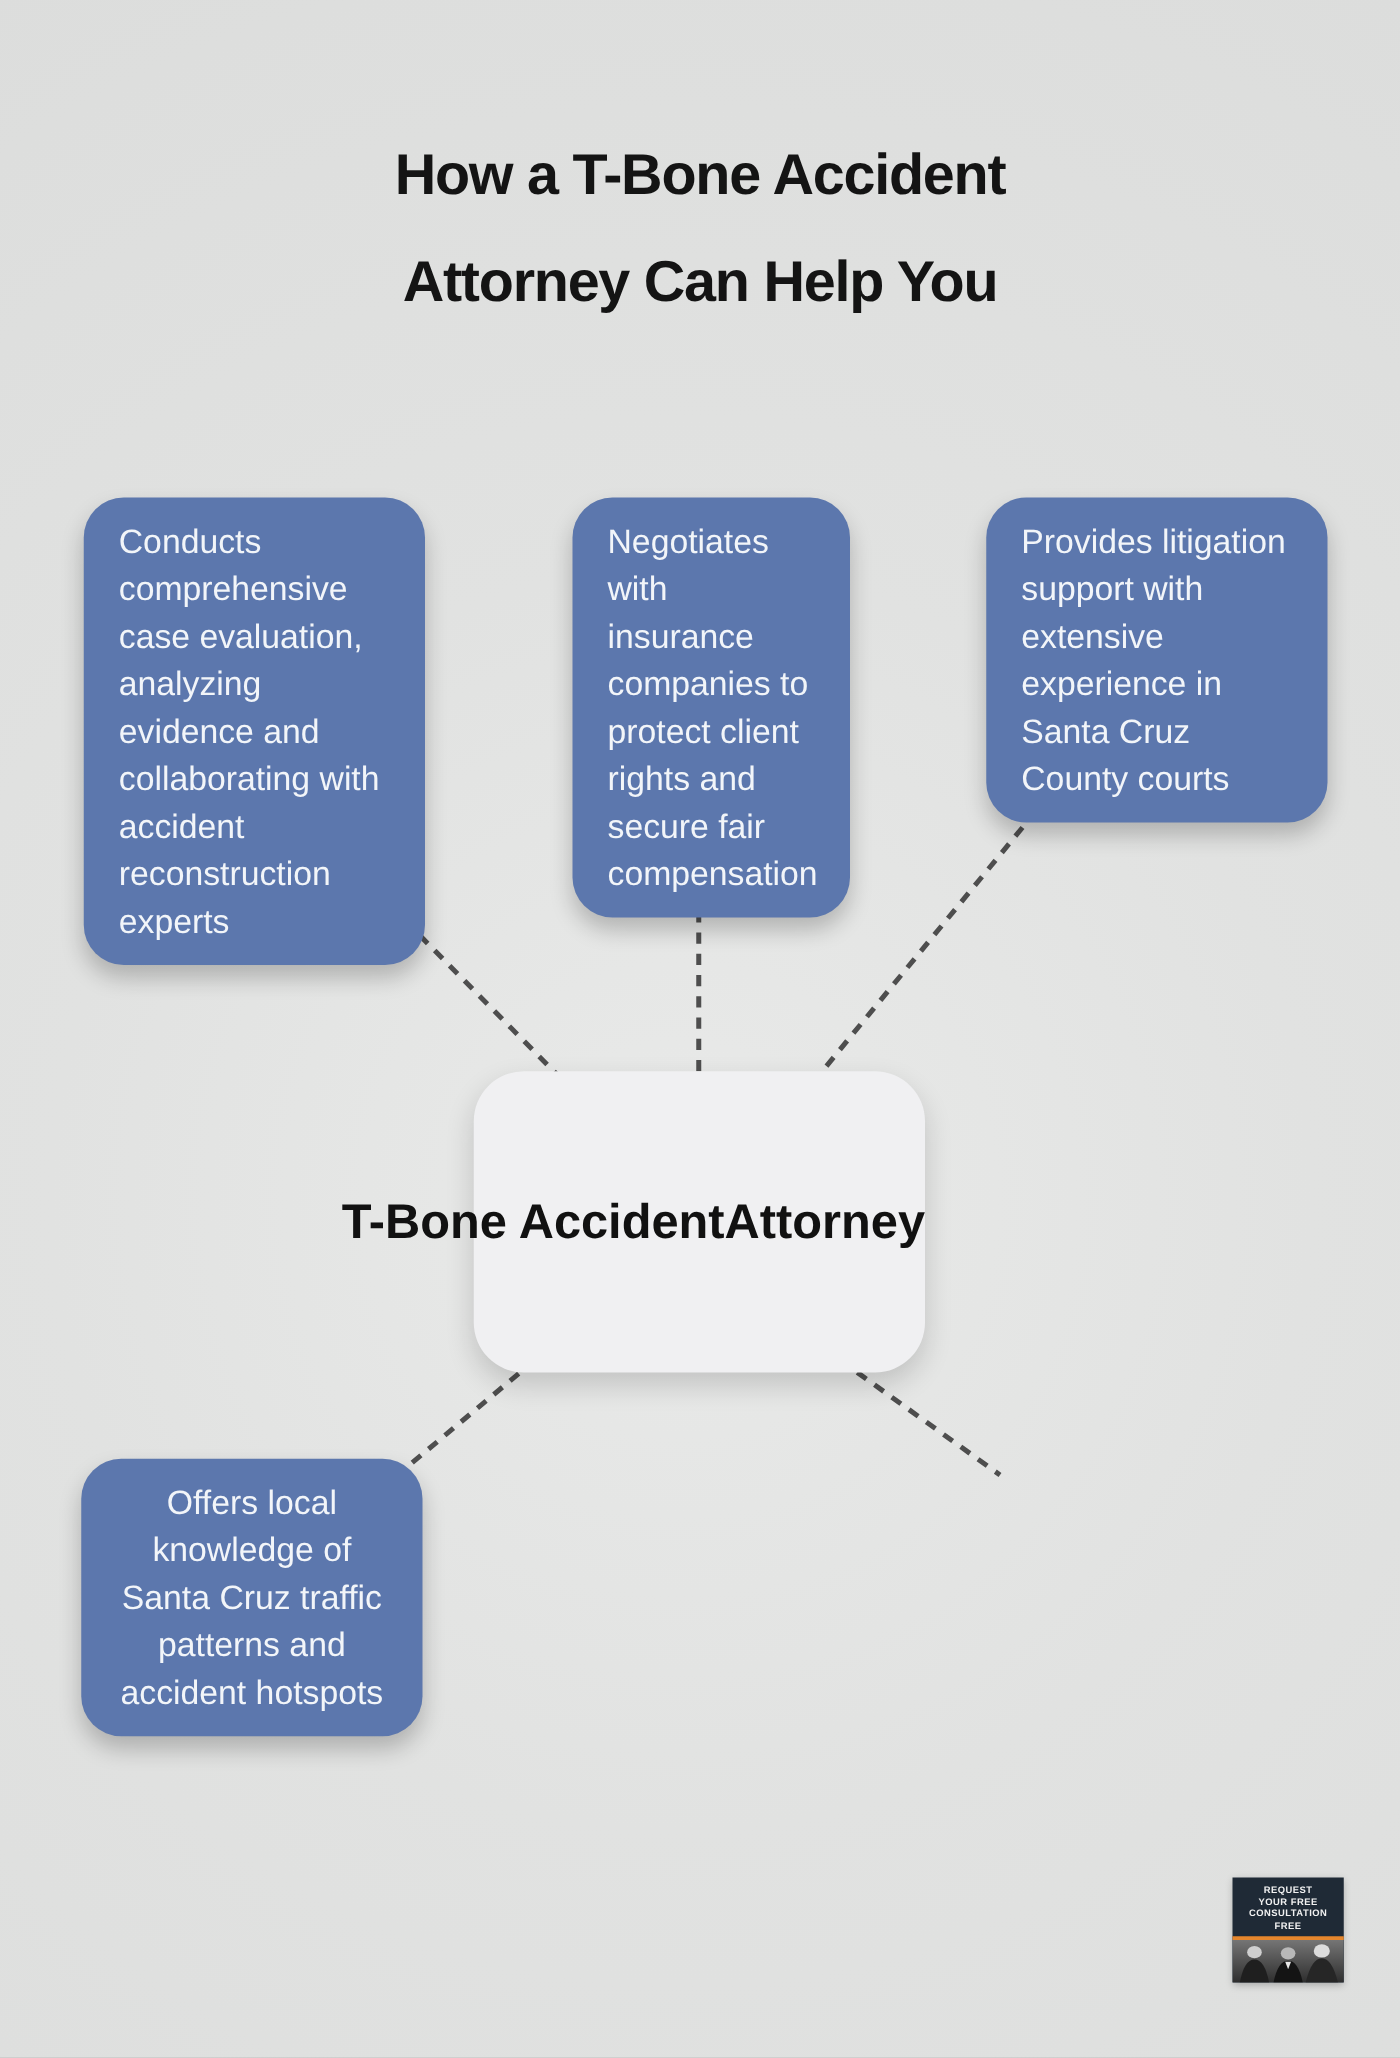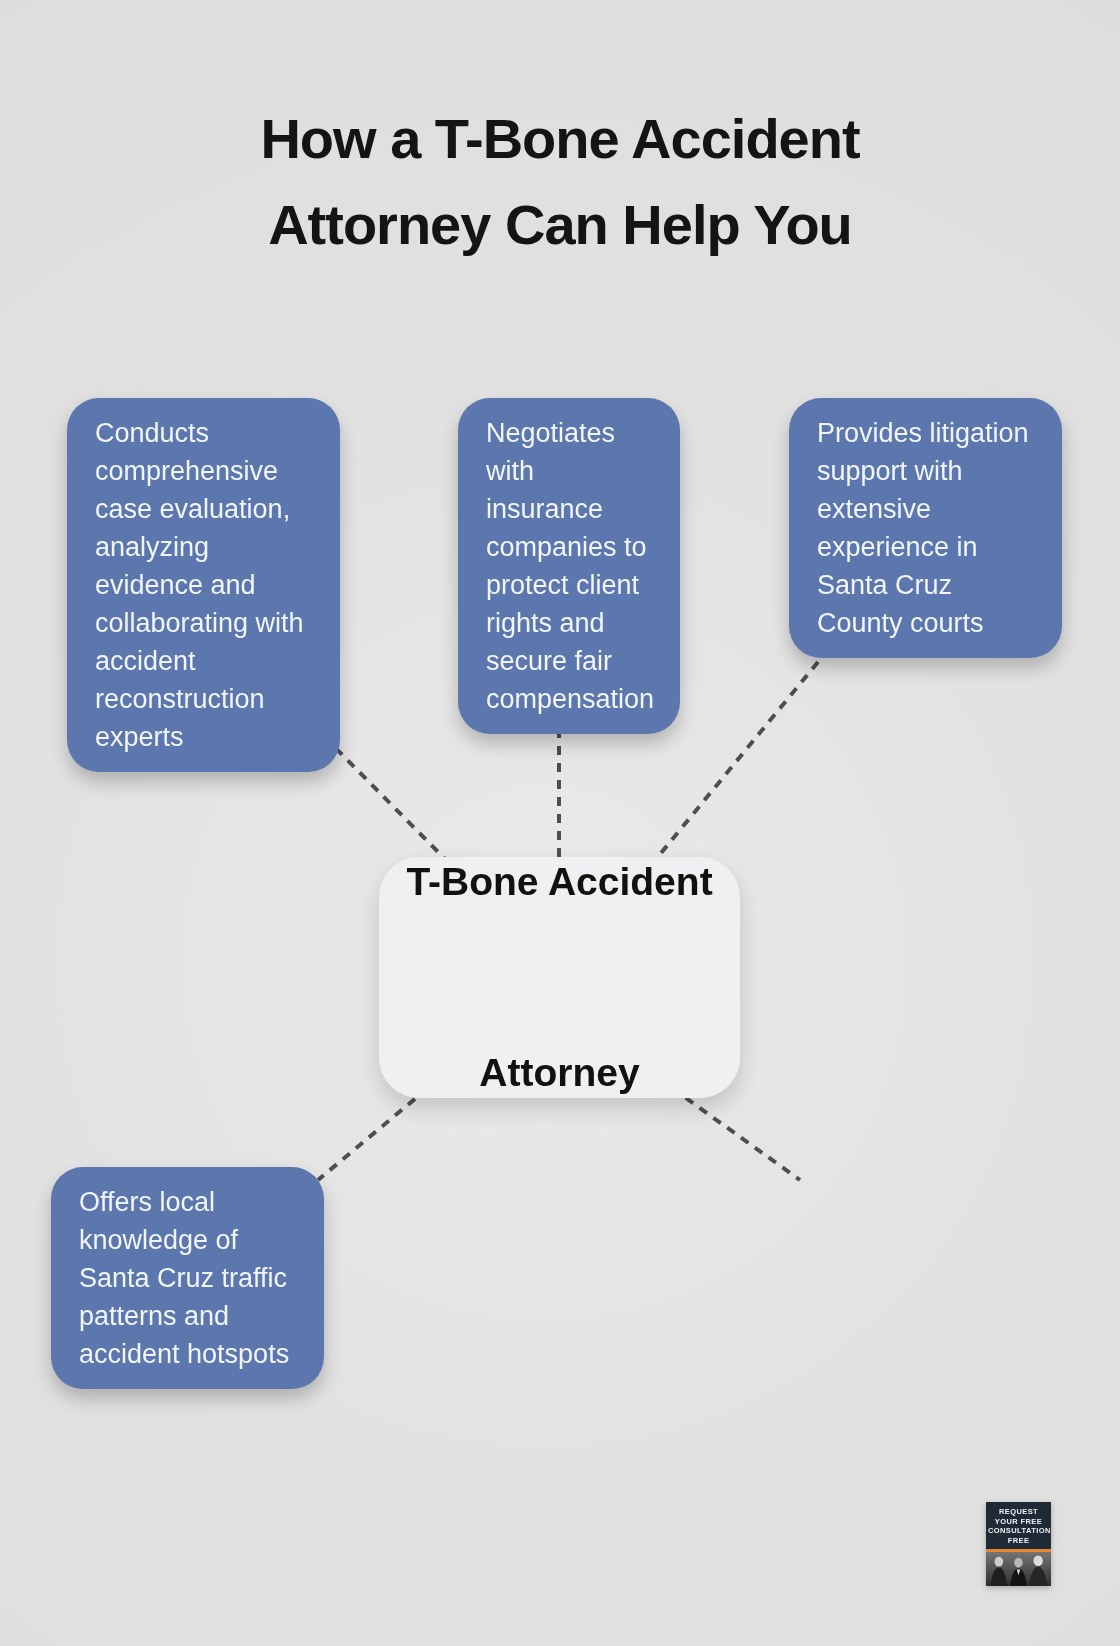--- a/index.html
+++ b/index.html
@@ -7,57 +7,57 @@
     position:relative;
     width:1120px;height:1646px;
     margin:0 auto;
     background:radial-gradient(circle at 545px 960px, #e9eae9 0%, #e1e2e1 45%, #dcdddc 100%);
     font-family:"Liberation Sans", sans-serif;
     overflow:hidden;
   }
   .title{
     position:absolute;top:96px;left:0;width:100%;
     margin:0;text-align:center;
-    font-size:56px;font-weight:700;letter-spacing:-1px;
+    font-size:46px;font-weight:700;letter-spacing:-1px;
     line-height:86px;color:#141414;
   }
   .title .tline{display:block;white-space:nowrap;}
   .connectors{position:absolute;top:0;left:0;z-index:1;}
   .node{
     position:absolute;z-index:2;
     width:273px;box-sizing:border-box;
     background:#5c77ad;
     border-radius:32px;
     padding:16px 28px;
     box-shadow:0 10px 18px rgba(0,0,0,0.22);
   }
   .node p{
     margin:0;color:#f2f5f9;
     font-size:27px;line-height:38px;font-weight:400;
   }
   .node1{left:67px;top:398px;}
   .node2{left:422px;top:398px;width:222px;margin-left:36px;}
   .node3{left:789px;top:398px;}
-  .node4{left:51px;top:1167px;}
+  .node4{left:65px;top:1167px;text-align:center;}
   .node5{left:789px;top:1167px;}
   .center-card{
     position:absolute;z-index:3;
     left:379px;top:857px;width:361px;height:241px;
     box-sizing:border-box;
     background:#f0f0f2;border-radius:40px;
     box-shadow:0 10px 22px rgba(0,0,0,0.16);
-    display:flex;flex-direction:column;justify-content:space-between;align-items:center;
+    display:flex;flex-direction:row;justify-content:flex-end;align-items:center;
   }
   .center-card .cline{
     font-size:39px;font-weight:700;color:#111;
     line-height:50px;white-space:nowrap;
   }
   .badge{
     position:absolute;z-index:4;
-    left:986px;top:1502px;width:65px;height:84px;
+    left:986px;top:1502px;width:89px;height:84px;
     background:#1f2a36;cursor:pointer;
     display:flex;flex-direction:column;
     box-shadow:0 2px 6px rgba(0,0,0,0.25);
   }
   .badge-text{
     padding:5px 2px 4px 2px;text-align:center;
   }
   .badge-text .bline{
     display:block;color:#f0f0f0;
     font-size:7.5px;line-height:9.5px;

